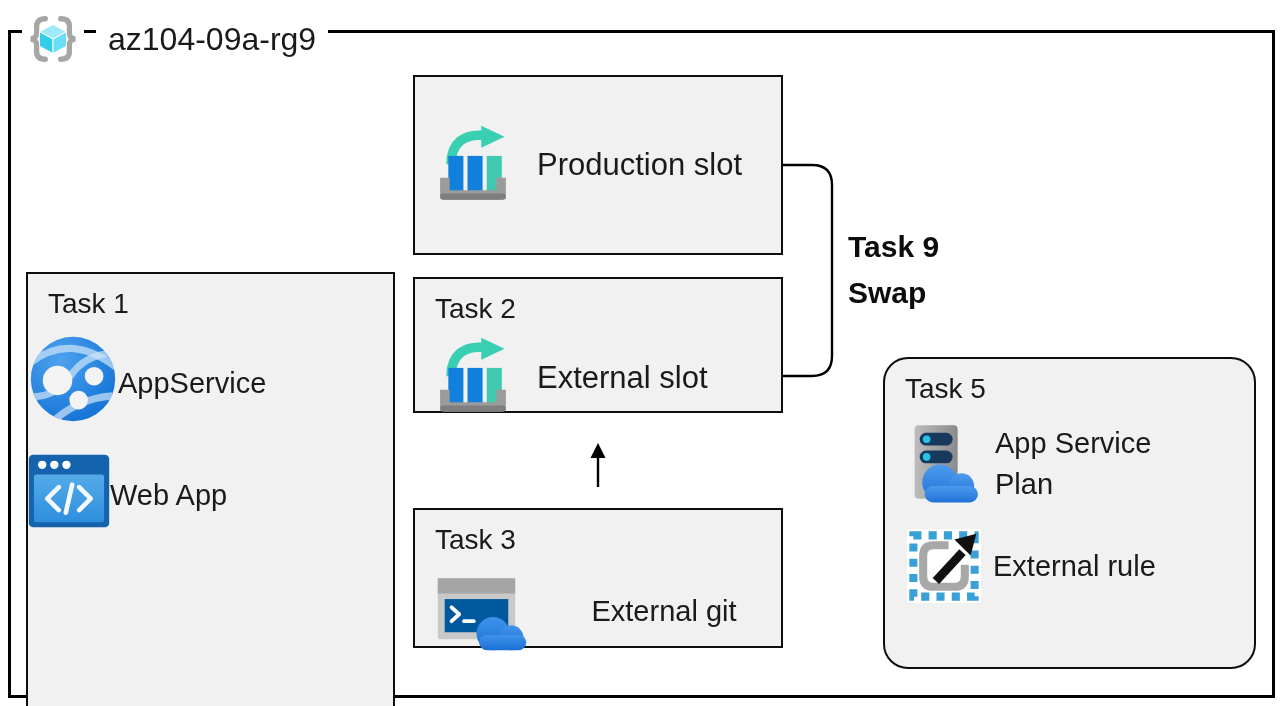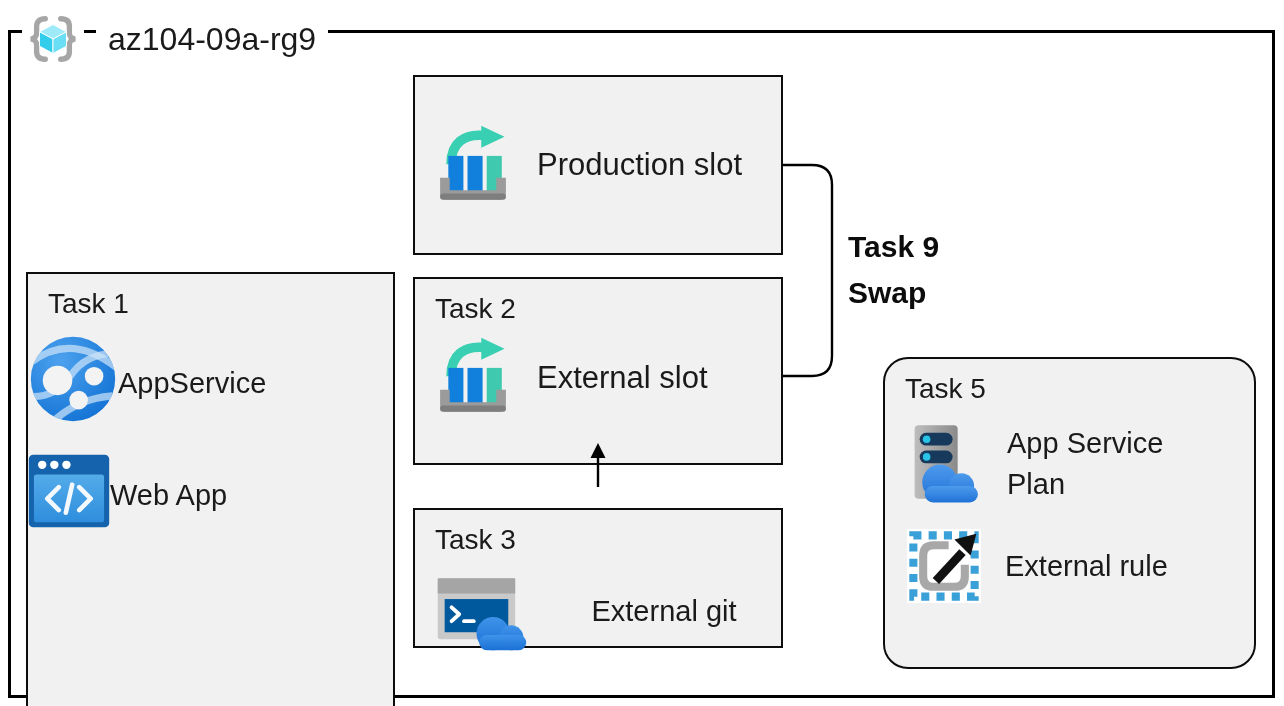--- a/index.html
+++ b/index.html
@@ -18,30 +18,30 @@
   .rg-name{
     background:#ffffff;margin-left:12px;padding:0 12px;font-size:32px;color:#1a1a1a;
     line-height:50px;
   }
   .box{
     position:absolute;background:#f1f1f1;border:2px solid #0d0d0d;box-sizing:border-box;
   }
   .box-title{font-size:28px;color:#1a1a1a;margin:14px 0 0 20px;}
   #box-production{left:413px;top:75px;width:370px;height:180px;display:flex;align-items:center;}
   #box-task1{left:26px;top:272px;width:369px;height:509px;}
-  #box-task2{left:413px;top:277px;width:370px;height:188px;}
+  #box-task2{left:413px;top:277px;width:370px;height:136px;}
   #box-task3{left:413px;top:508px;width:370px;height:140px;}
   #box-task5{left:883px;top:357px;width:373px;height:312px;border-radius:25px;}
   .slot-row{display:flex;align-items:center;gap:20px;padding-left:14px;}
   .slot-label{font-size:31px;color:#1a1a1a;white-space:nowrap;}
   .t1-item{display:flex;flex-direction:row;align-items:center;}
   .t1-label{font-size:29px;color:#1a1a1a;margin-top:8px;}
   .t3-row{display:flex;align-items:center;margin:14px 0 0 20px;gap:30px;}
   .t3-text{font-size:29px;color:#1a1a1a;text-align:center;line-height:1.38;flex:1;margin-right:12px;}
-  .t5-row{display:flex;align-items:center;gap:24px;margin-left:22px;}
+  .t5-row{display:flex;align-items:center;gap:12px;margin-left:22px;}
   .t5-label{font-size:29px;color:#1a1a1a;line-height:1.42;width:185px;}
   .task4-note{position:absolute;left:848px;top:224px;font-size:30px;font-weight:600;
     color:#0c0c0c;line-height:1.52;z-index:4;}
   .connector-layer{position:absolute;left:0;top:0;width:1284px;height:706px;z-index:3;pointer-events:none;}
   .icon{line-height:0;}
 </style>
 </head>
 <body>
 
 <div id="canvas">

